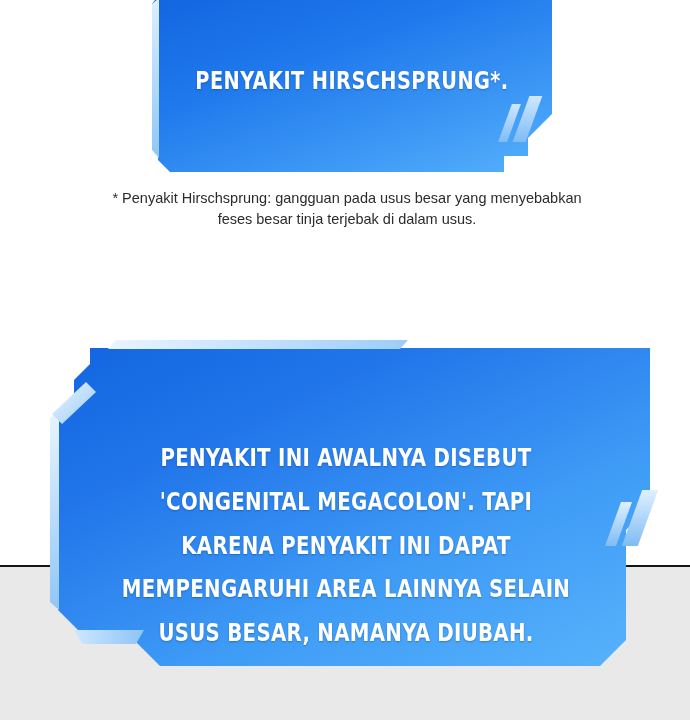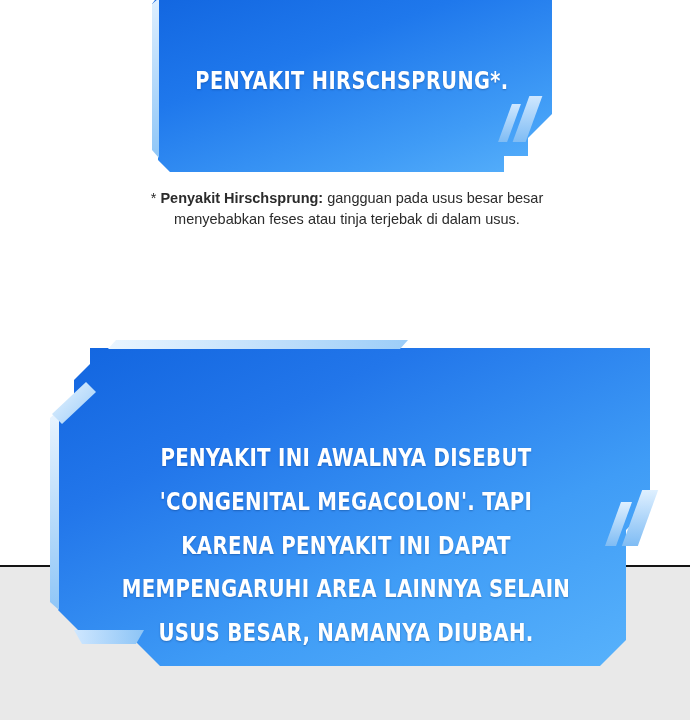--- a/index.html
+++ b/index.html
@@ -98,21 +98,21 @@
     left: 112px;
     top: 188px;
     width: 470px;
     text-align: center;
     color: #2b2b2b;
     font-size: 14.5px;
     line-height: 1.45;
     z-index: 3;
   }
   .caption b {
-    font-weight: 700;
+    font-weight: 400;
   }
 
   
   .panel-two-wrap {
     position: absolute;
     left: 30px;
     top: 340px;
     width: 620px;
     height: 338px;
     z-index: 2;
@@ -204,21 +204,21 @@
 
 <div class="panel-one-wrap">
   <div class="panel-one"></div>
   <div class="p1-edge p1-edge-left"></div>
   <div class="p1-tab-a"></div>
   <div class="p1-tab-b"></div>
   <div class="p1-title">PENYAKIT HIRSCHSPRUNG*.</div>
 </div>
 
 <div class="caption">
-  <span>* </span><b>Penyakit Hirschsprung:</b><span> gangguan pada usus besar besar menyebabkan feses atau tinja terjebak di dalam usus.</span>
+  <span>* </span><b>Penyakit Hirschsprung:</b><span> gangguan pada usus besar yang menyebabkan feses besar tinja terjebak di dalam usus.</span>
 </div>
 
 <div class="panel-two-wrap">
   <div class="panel-two"></div>
   <div class="p2-edge-top"></div>
   <div class="p2-edge-left"></div>
   <div class="p2-diag"></div>
   <div class="p2-tab-a"></div>
   <div class="p2-tab-b"></div>
   <div class="p2-notch"></div>

